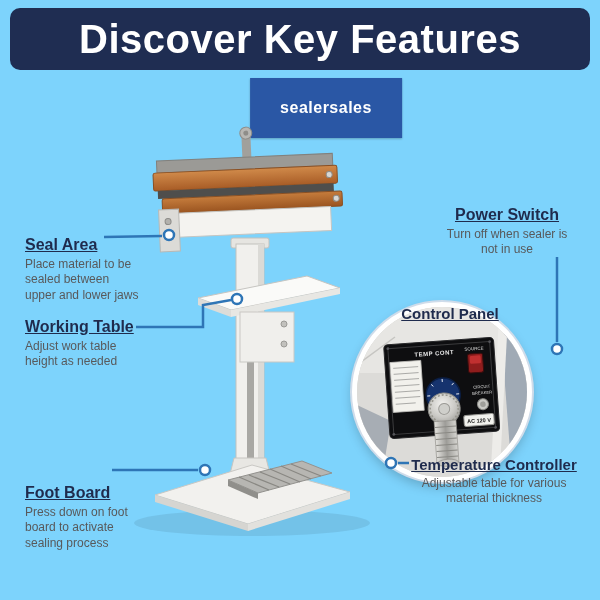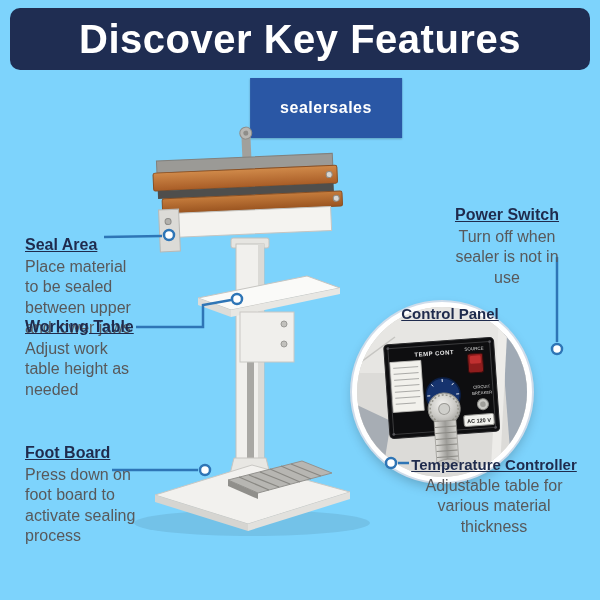--- a/index.html
+++ b/index.html
@@ -26,24 +26,24 @@
   .inset{
     position:absolute;left:352px;top:302px;width:170px;height:170px;border-radius:50%;
     border:5px solid #ffffff;overflow:hidden;background:#dcdbd8;
     box-shadow:0 0 0 2px #cfdcea,0 5px 12px rgba(0,0,0,.22);
   }
   .inset svg{display:block;}
   .inset text{font-family:"Liberation Sans",sans-serif;}
   
   .callout{position:absolute;}
   .callout .t{font-weight:bold;font-size:16px;color:#1f2b4d;text-decoration:underline;}
-  .callout .d{font-size:16px;color:#58595b;line-height:1.28;margin-top:3px;}
+  .callout .d{font-size:12px;color:#58595b;line-height:1.28;margin-top:3px;}
   .c-seal{left:25px;top:222px;width:116px;text-align:left;margin-top:14px;}
   .c-table{left:25px;top:318px;width:112px;text-align:left;}
-  .c-foot{left:25px;top:444px;width:112px;text-align:left;}
+  .c-foot{left:25px;top:484px;width:112px;text-align:left;}
   .c-power{left:434px;top:206px;width:146px;text-align:center;}
   .c-power .d{width:124px;margin-left:auto;margin-right:auto;}
   .c-panel{left:380px;top:280px;width:140px;text-align:center;margin-top:25px;}
   .c-panel .t{font-size:15px;}
   .c-temp{left:403px;top:456px;width:182px;text-align:center;}
   .c-temp .t{font-size:15px;}
   .c-temp .d{width:160px;margin-left:auto;margin-right:auto;}
 </style>
 </head>
 <body>

